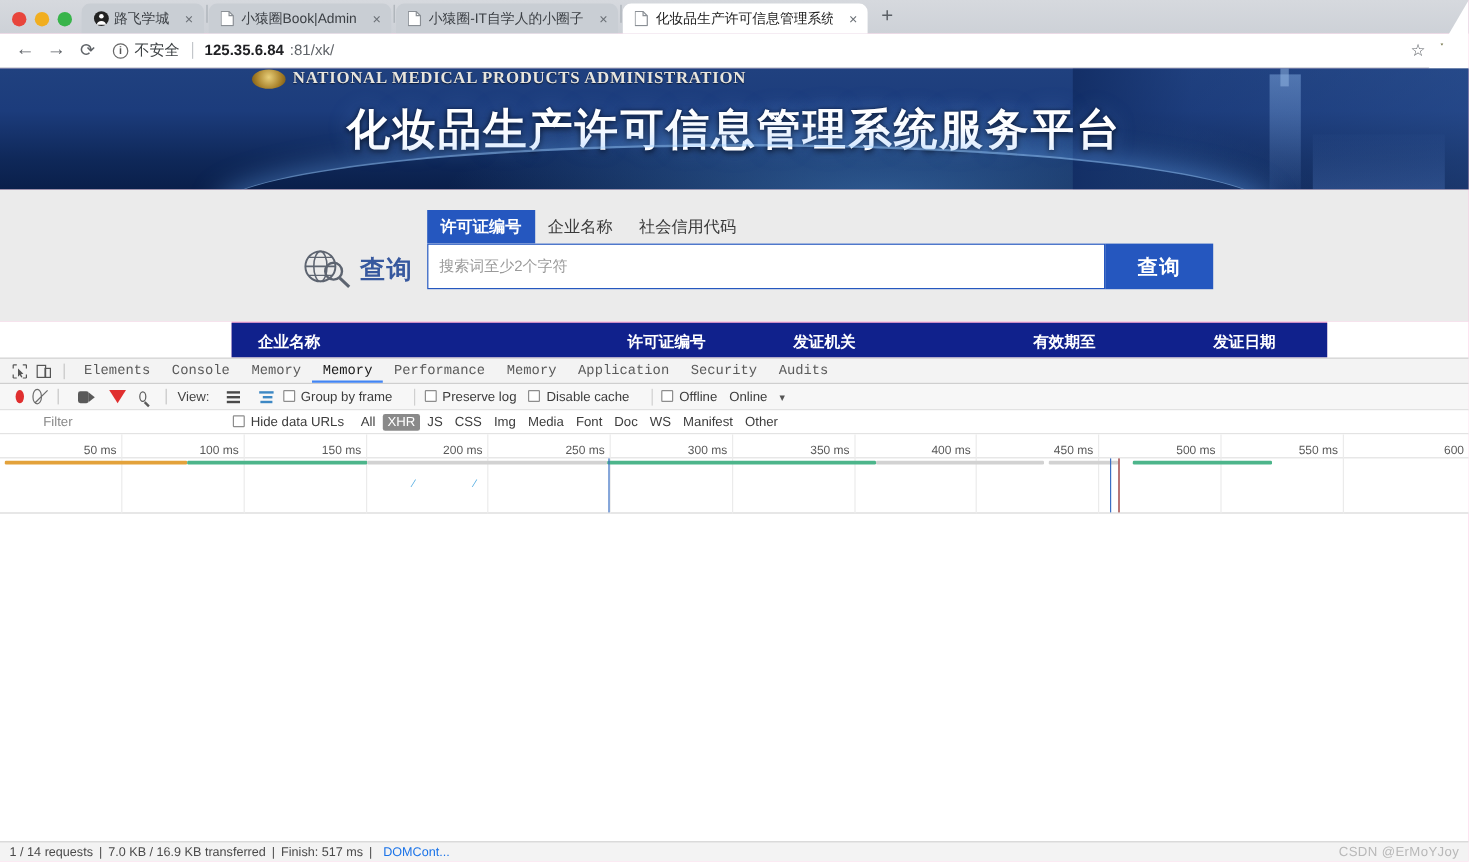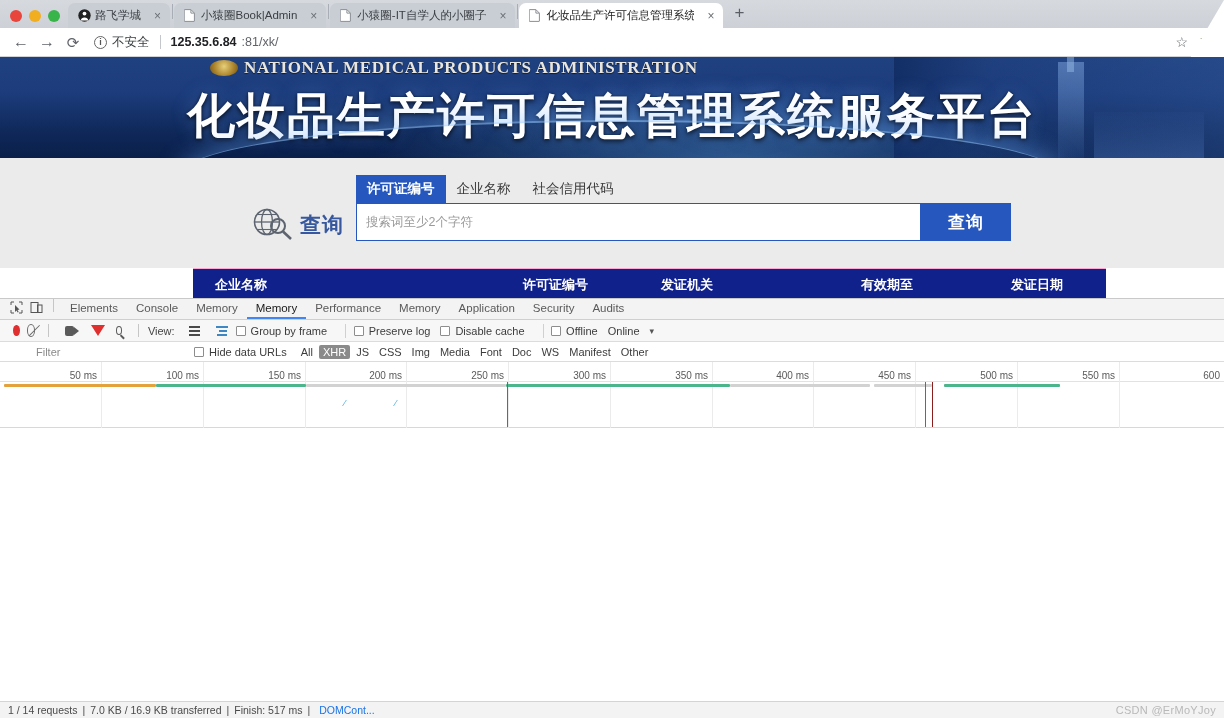--- a/index.html
+++ b/index.html
@@ -89,27 +89,27 @@
     background:linear-gradient(to top, rgba(70,110,180,.40), rgba(70,110,180,.05));
   }
   .banner .nmpa {
     position:absolute; left:210px; top:1px; display:flex; align-items:center; gap:6px;
   }
   .nmpa .seal {
     width:28px; height:16px; border-radius:50%;
     background:radial-gradient(circle at 50% 40%, #e8cf7a, #a8812a 60%, #6d4f12);
   }
   .nmpa .nmpa-text {
-    color:#e8e6df; font-family:"Liberation Serif", serif; font-size:17px;
+    color:#e8e6df; font-family:"Liberation Serif", serif; font-size:14px;
     letter-spacing:.6px; font-weight:bold; white-space:nowrap;
     text-shadow:0 1px 1px rgba(0,0,0,.6);
   }
   .banner .bigtitle {
     position:absolute; left:0; right:0; top:27px; text-align:center;
-    font-size:48px; font-weight:bold; color:#ffffff; letter-spacing:2px;
+    font-size:36px; font-weight:bold; color:#ffffff; letter-spacing:2px;
     font-family:"DejaVu Sans", sans-serif;
     text-shadow: 0 0 2px #0a1f4a, 0 2px 5px rgba(0,0,0,.75), 0 0 18px rgba(120,175,255,.35);
   }
   .banner .arc {
     position:absolute; left:180px; bottom:-72px; width:880px; height:110px;
     border-top:2px solid rgba(150,200,255,.55); border-radius:50%;
     box-shadow:0 -3px 24px rgba(110,175,255,.45);
   }
 
   
@@ -155,22 +155,22 @@
   }
   .page-bgleft { left:0; width:193px;} .page-bgright{ left:1106px; width:118px;}
 
   
   .devtools {
     position:absolute; top:298px; left:0; width:1224px; height:420px;
     background:#fff; border-top:1px solid #c9c9c9;
     font-size:11px; color:#333;
   }
   .dt-tabstrip {
-    height:21px; display:flex; gap:0;
-    border-bottom:1px solid #cfcfcf; background:#f3f3f3; padding-left:6px;
+    height:21px; display:flex; align-items:center; gap:0;
+    border-bottom:1px solid #cfcfcf; background:#f3f3f3; padding-left:6px;font-family:Liberation Mono, monospace;
   }
   .dt-icon { width:20px; height:16px; display:flex; align-items:center; justify-content:center; color:#5a5a5a;}
   .dt-vsep { width:1px; height:13px; background:#c6c6c6; margin:0 7px;}
   .dt-tab {
     padding:3px 9px 3px 9px; font-size:11.5px; color:#5a5a5a; white-space:nowrap;
   }
   .dt-tab.active { color:#1a1a1a; box-shadow: inset 0 -2px 0 #4285f4; }
 
   .dt-toolbar {
     height:22px; display:flex; align-items:center; gap:0; padding-left:6px;

